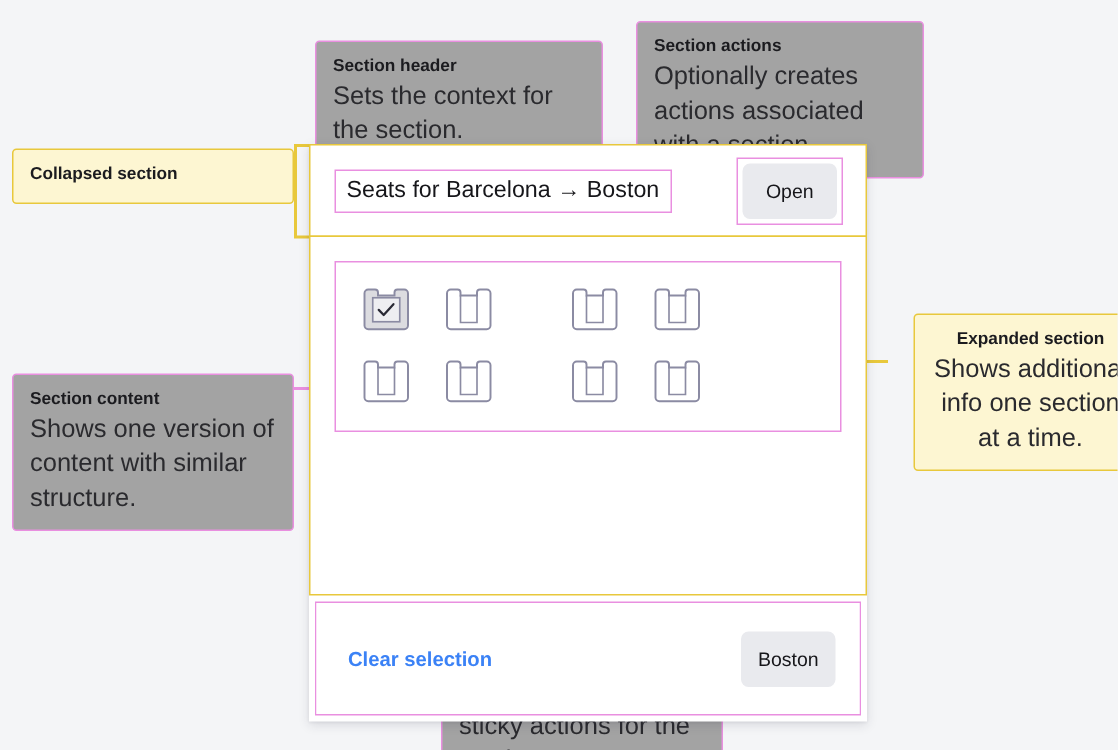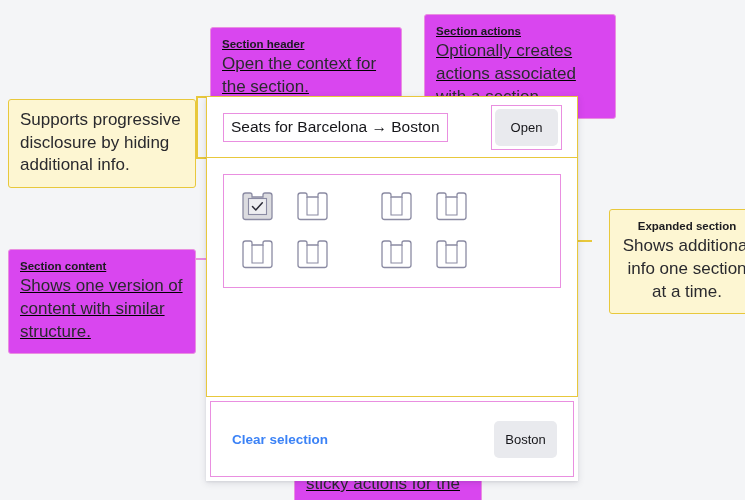--- a/index.html
+++ b/index.html
@@ -28,21 +28,21 @@
     font-size: 11.5px;
     color: #1b1b1f;
     margin-bottom: 1px;
     display: block;
   }
   .callout .c-body {
     font-size: 17px;
     color: #2a2a2e;
     display: block;
   }
-  .callout.pink { background: #d946ef; border: 1.5px solid #e98fe0; text-decoration: underline; }
+  .callout.pink { background: #a3a3a3; border: 1.5px solid #e98fe0; }
   .callout.yellow { background: #fdf6d2; border: 1.5px solid #e8c83c; }
 
   
   #card {
     position: absolute;
     left: 206px; top: 96px;
     width: 372px; height: 385px;
     background: #ffffff;
     box-shadow: 0 2px 7px rgba(40,40,60,0.13), 0 1px 2px rgba(40,40,60,0.08);
   }
@@ -141,30 +141,30 @@
   <div class="conn" style="left:196px; top:157px; width:11px; height:1.5px;"></div>
 
   <div class="conn pink" style="left:196px; top:258px; width:26px; height:1.5px;"></div>
 
   <div class="conn" style="left:578px; top:240px; width:14px; height:1.5px;"></div>
 
   <div class="conn pink" style="left:388px; top:393px; width:1.5px; height:35px;"></div>
 
   <div class="callout pink" style="left:210px; top:27px; width:192px;">
     <span class="c-title">Section header</span>
-    <span class="c-body">Open the context for the section.</span>
+    <span class="c-body">Sets the context for the section.</span>
   </div>
 
   <div class="callout pink" style="left:424px; top:14px; width:192px;">
     <span class="c-title">Section actions</span>
     <span class="c-body">Optionally creates actions associated with a section.</span>
   </div>
 
   <div class="callout yellow" style="left:8px; top:99px; width:188px;">
-    <span class="c-body">Supports progressive disclosure by hiding additional info.</span>
+    <span class="c-title">Collapsed section</span>
   </div>
 
   <div class="callout pink" style="left:8px; top:249px; width:188px;">
     <span class="c-title">Section content</span>
     <span class="c-body">Shows one version of content with similar structure.</span>
   </div>
 
   <div class="callout yellow" style="left:609px; top:209px; width:156px;text-align:center;">
     <span class="c-title">Expanded section</span>
     <span class="c-body">Shows additional info one section at a time.</span>

